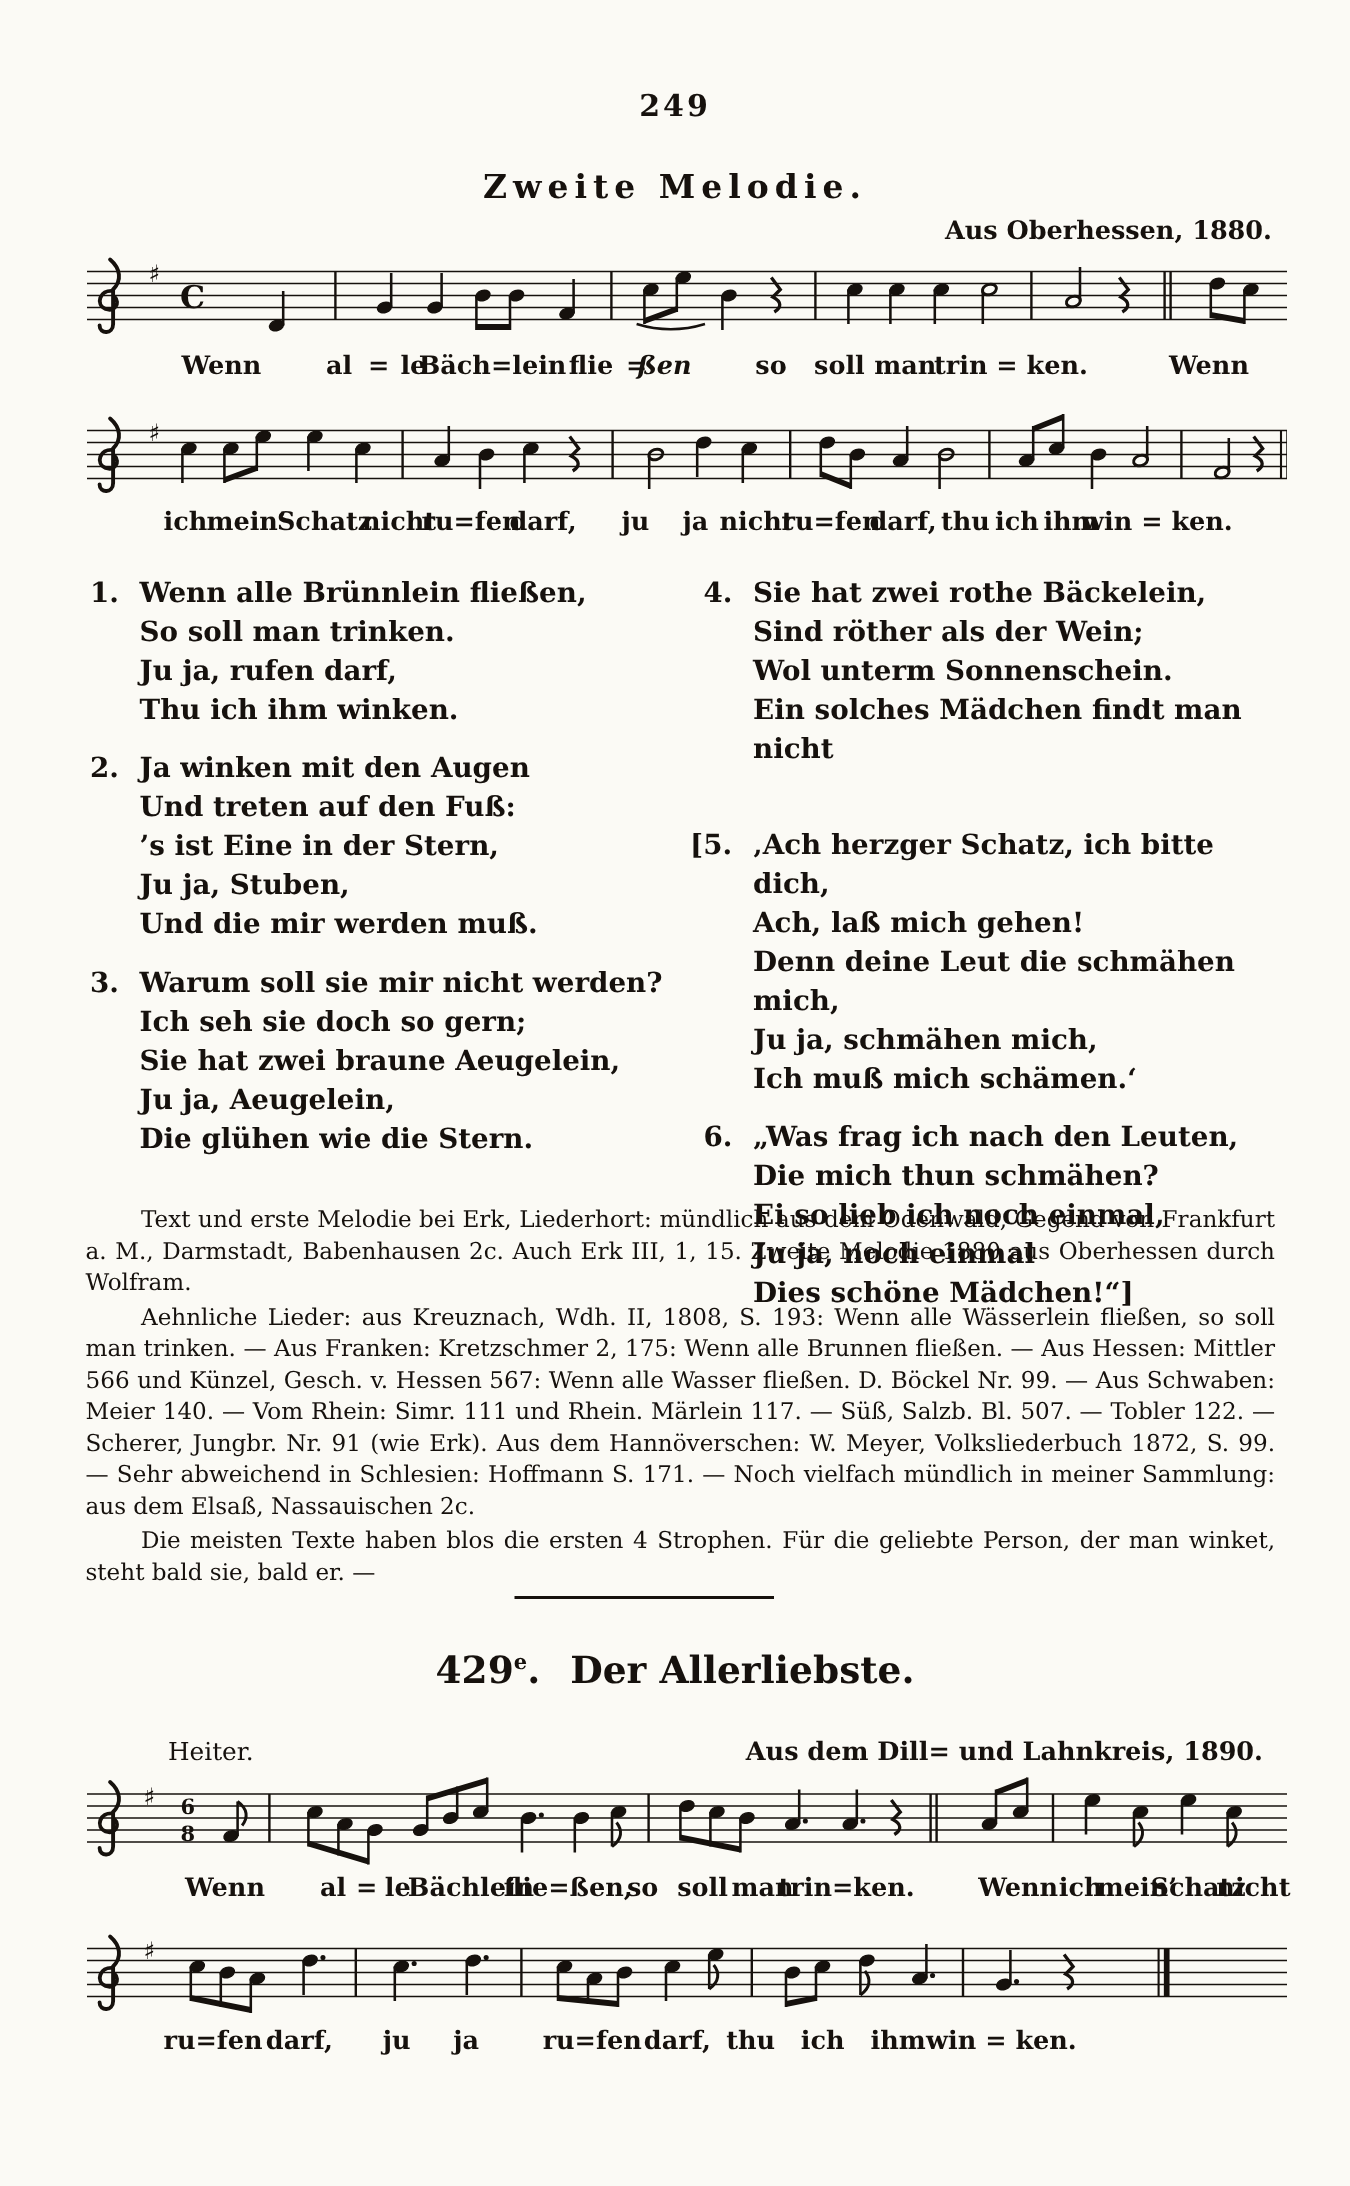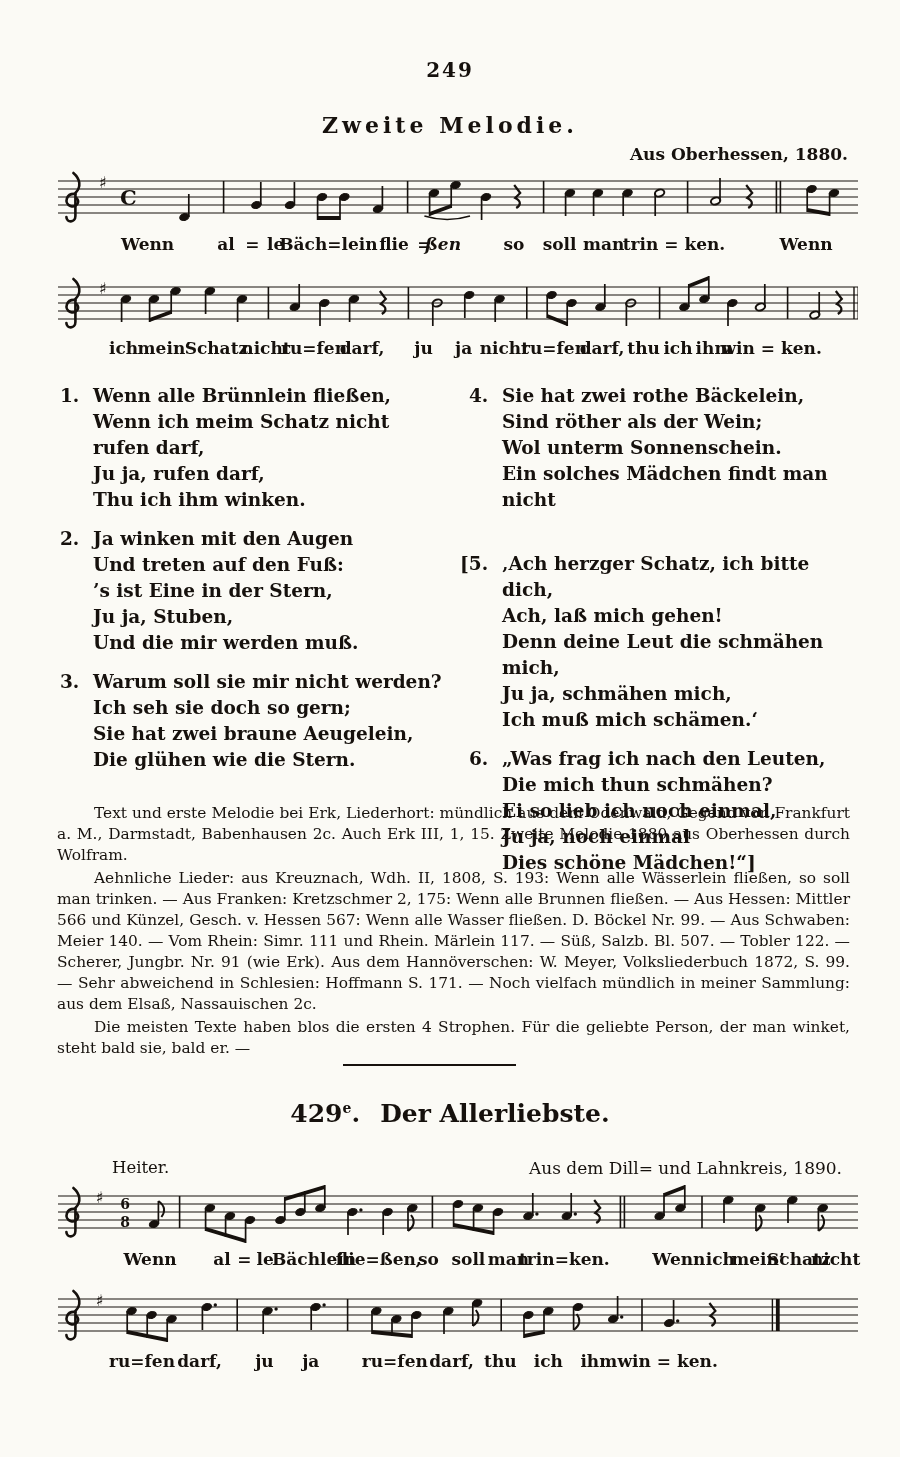--- a/index.html
+++ b/index.html
@@ -32,21 +32,21 @@
   .footnotes{top:803px;left:57px;width:793px;
     font-size:15.4px;font-weight:normal;line-height:21px;text-align:justify}
   .footnotes p{margin:0 0 2px 0;text-indent:37px}
   .divider{top:1064px;left:343px;width:173px;height:0;
     border-top:2.5px solid #16110d}
   .h2{top:1099px;left:0;width:900px;text-align:center;
     font-size:25px;font-weight:bold}
   .h2 sup{font-size:14px;vertical-align:super}
   .h2 .sep{margin-right:20px}
   .tempo{top:1158px;left:112px;font-size:16.5px;font-weight:normal}
-  .attr2{top:1158px;right:58px;font-size:17px;font-weight:normal}
+  .attr2{top:1158px;right:58px;font-size:17px;font-weight:bold}
   #staff3{top:1182px}
   #lyrics3{top:1249px}
   #staff4{top:1285px}
   #lyrics4{top:1351px}
 </style>
 </head>
 <body>
 
 <div class="abs pageno">249</div>
 
@@ -202,37 +202,38 @@
     <span style="left: 620px;">ich</span>
     <span style="left: 656px;">ihm</span>
     <span style="left: 713.6px;">win = ken.</span>
   </div>
 
 <div class="abs verses">
   <div class="vcol">
     <div class="verse">
       <span class="vnum">1.</span>
       <div>Wenn alle Brünnlein fließen,</div>
-      <div>Wenn ich meim Schatz nicht rufen darf,</div>
+      <div>So soll man trinken.</div>
       <div>Ju ja, rufen darf,</div>
       <div>Thu ich ihm winken.</div>
     </div>
     <div class="verse">
       <span class="vnum">2.</span>
       <div>Ja winken mit den Augen</div>
       <div>Und treten auf den Fuß:</div>
       <div>’s ist Eine in der Stern,</div>
       <div>Ju ja, Stuben,</div>
       <div>Und die mir werden muß.</div>
     </div>
     <div class="verse">
       <span class="vnum">3.</span>
       <div>Warum soll sie mir nicht werden?</div>
       <div>Ich seh sie doch so gern;</div>
       <div>Sie hat zwei braune Aeugelein,</div>
+      <div>Ju ja, Aeugelein,</div>
       <div>Die glühen wie die Stern.</div>
     </div>
   </div>
   <div class="vcol">
     <div class="verse" style="margin-bottom:38px">
       <span class="vnum">4.</span>
       <div>Sie hat zwei rothe Bäckelein,</div>
       <div>Sind röther als der Wein;</div>
       <div>Wol unterm Sonnenschein.</div>
       <div>Ein solches Mädchen findt man nicht</div>

